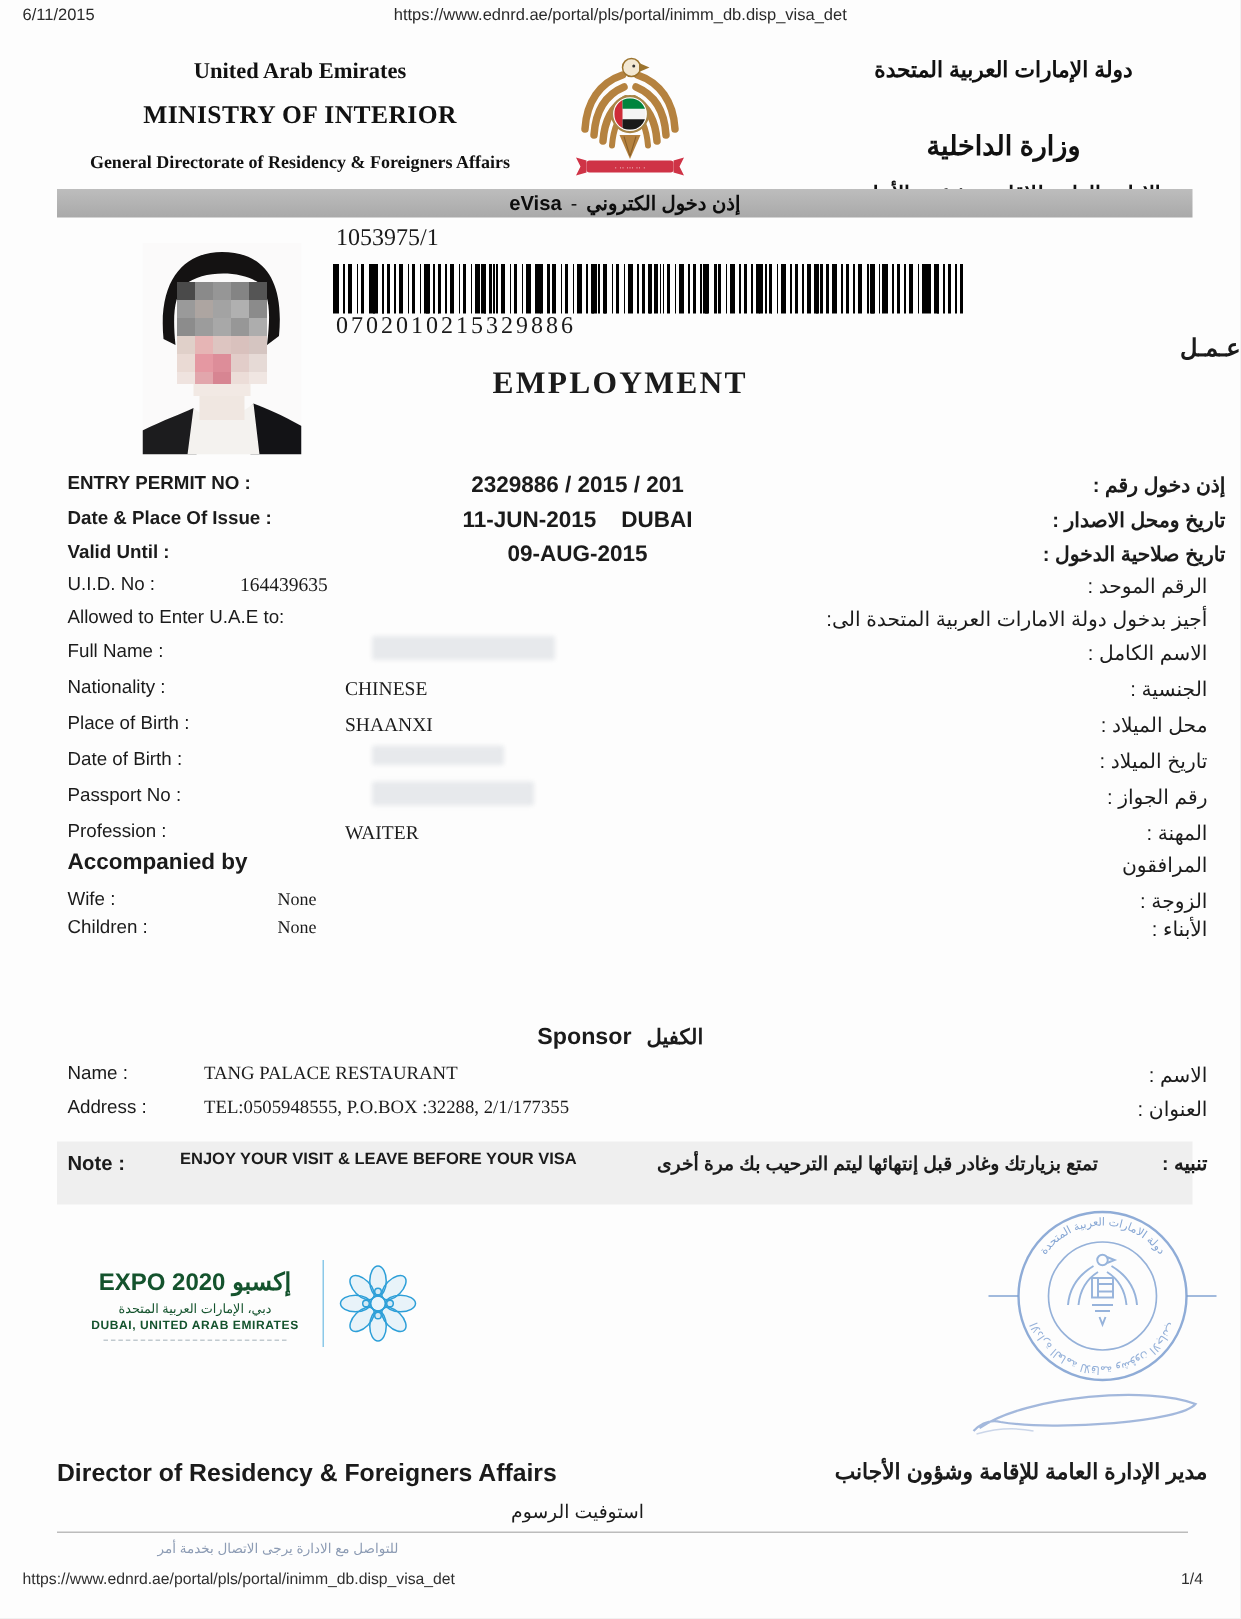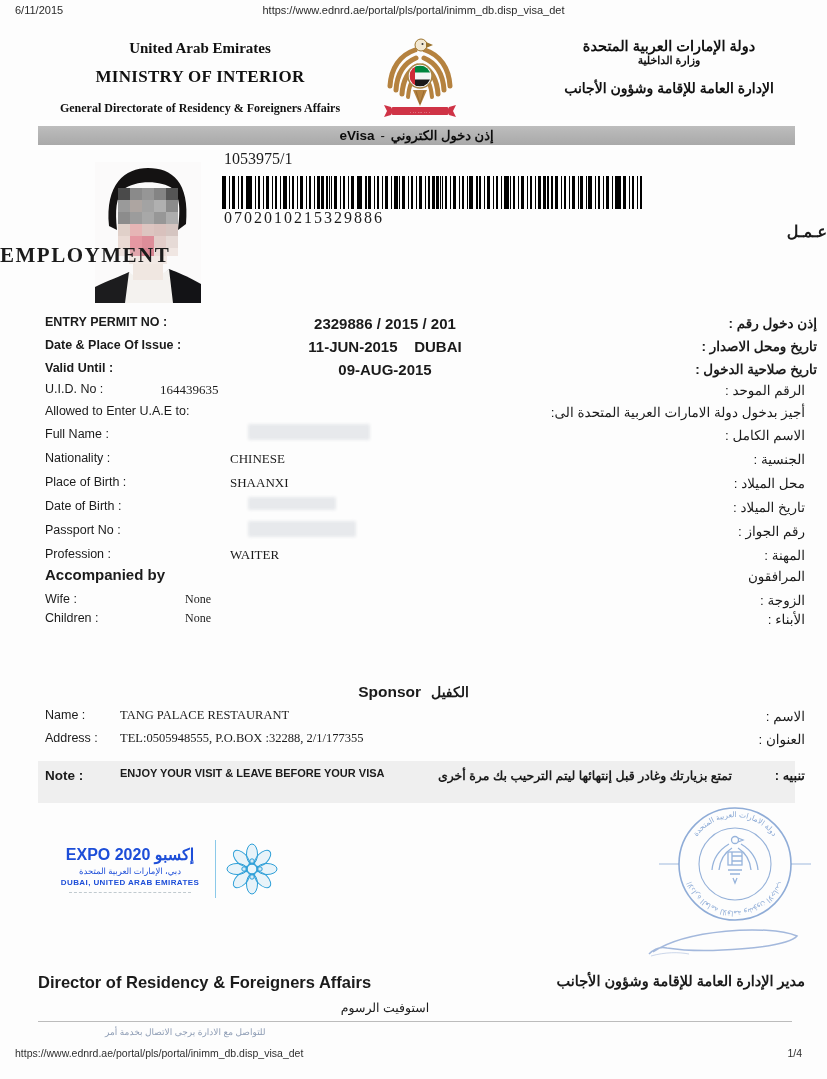--- a/index.html
+++ b/index.html
@@ -15,21 +15,21 @@
 
   
   .lh-en{position:absolute;left:50px;top:40px;width:300px;text-align:center;
          font-family:"Liberation Serif",serif;font-weight:bold;color:#111;}
   .lh-en .l1{font-size:15px;}
   .lh-en .l2{font-size:17px;margin-top:10px;letter-spacing:.3px;}
   .lh-en .l3{font-size:12px;margin-top:14px;}
   .lh-ar{position:absolute;right:18px;top:38px;width:280px;text-align:center;direction:rtl;
          font-weight:bold;color:#111;}
   .lh-ar .l1{font-size:14.5px;}
-  .lh-ar .l2{font-size:11px;margin-top:0;}
+  .lh-ar .l2{font-size:18px;margin-top:31px;}
   .lh-ar .l3{font-size:14px;margin-top:13px;}
   .emblem{position:absolute;left:383px;top:34px;}
 
   
   .banner{position:absolute;left:38px;top:126px;width:757px;height:19px;
           background:linear-gradient(#bdbdbd,#a9a9a9);
           display:flex;align-items:center;justify-content:center;gap:6px;
           font-size:13px;color:#0d0d0d;}
   .banner .ev{font-weight:bold;font-size:13.5px;}
   .banner .ar{font-weight:bold;direction:rtl;}
@@ -39,33 +39,33 @@
   .file-no{position:absolute;left:224px;top:150px;font-family:"Liberation Serif",serif;font-size:16px;}
   .barcode{position:absolute;left:222px;top:176px;width:418px;height:33px;
     background-image:
       repeating-linear-gradient(90deg,#000 0 2px,transparent 2px 5px,#000 5px 6px,transparent 6px 8px,#000 8px 11px,transparent 11px 14px,#000 14px 15px,transparent 15px 17px),
       repeating-linear-gradient(90deg,transparent 0 23px,#000 23px 26px,transparent 26px 31px,#000 31px 32px,transparent 32px 37px);
     border-left:2px solid #000;}
   .barcode-no{position:absolute;left:224px;top:209px;font-family:"Liberation Serif",serif;font-size:16px;letter-spacing:2px;}
 
   
   .vt-ar{position:absolute;left:0;right:0;top:222px;text-align:right;font-size:16px;font-weight:bold;direction:rtl;}
-  .vt-en{position:absolute;left:0;right:0;top:243px;text-align:left;
+  .vt-en{position:absolute;left:0;right:0;top:243px;text-align:center;
          font-family:"Liberation Serif",serif;font-weight:bold;font-size:21px;letter-spacing:1.5px;}
 
   
   .frow{position:absolute;left:0;width:100%;height:22px;font-size:12.5px;}
   .frow.b{font-weight:bold;padding-left:12px;}
   .flabel{position:absolute;left:45px;}
   .fvalue-center{position:absolute;left:280px;width:210px;text-align:center;
                  font-weight:bold;font-size:15px;white-space:pre;}
   .fvalue-serif{position:absolute;left:230px;font-family:Liberation Serif, serif;font-size:13px;}
   .fvalue-serif.uid{left:160px;}
   .fvalue-serif.none{left:185px;font-size:12px;}
-  .fvalue-serif.sv{left:120px;font-size:12.5px;}
+  .fvalue-serif.sv{left:136px;font-size:12.5px;}
   .flabel-ar{position:absolute;right:22px;direction:rtl;font-size:13.5px;}
   .blurbox{position:absolute;background:#e7e9ec;border-radius:2px;filter:blur(1.5px);}
 
   .sec-title{position:absolute;left:45px;font-weight:bold;font-size:15px;}
   .sponsor-title{position:absolute;left:0;width:100%;top:683px;display:flex;justify-content:center;gap:10px;align-items:baseline;}
   .sponsor-title .en{font-weight:bold;font-size:15.5px;}
   .sponsor-title .ar{font-weight:bold;font-size:14px;direction:rtl;}
 
   
   .note-band{position:absolute;left:38px;top:761px;width:757px;height:42px;background:rgba(190,190,190,.22);}
@@ -290,21 +290,21 @@
 
   <div class="note-band"></div>
   <div class="note-label">Note :</div>
   <div class="note-text">
     <div>ENJOY YOUR VISIT &amp; LEAVE BEFORE YOUR VISA</div>
   </div>
   <div class="note-ar-label">تنبيه :</div>
   <div class="note-ar-text">تمتع بزيارتك وغادر قبل إنتهائها ليتم الترحيب بك مرة أخرى</div>
 
   <div class="expo">
-    <div class="expo-text" style="color:#1d4ed8">
+    <div class="expo-text" style="color:#14532d">
       <div class="l1"><span>EXPO 2020</span> <span>إكسبو</span></div>
       <div class="l2">دبي، الإمارات العربية المتحدة</div>
       <div class="l3">DUBAI, UNITED ARAB EMIRATES</div>
       <div class="l4"></div>
     </div>
     <div class="expo-divider"></div>
     <svg width="52" height="52" viewBox="0 0 52 52">
       <g stroke="#2d9fd8" stroke-width="1" fill="rgba(45,159,216,.10)">
         <ellipse cx="26" cy="11" rx="5.5" ry="10"></ellipse>
         <ellipse cx="26" cy="11" rx="5.5" ry="10" transform="rotate(45 26 26)"></ellipse>

